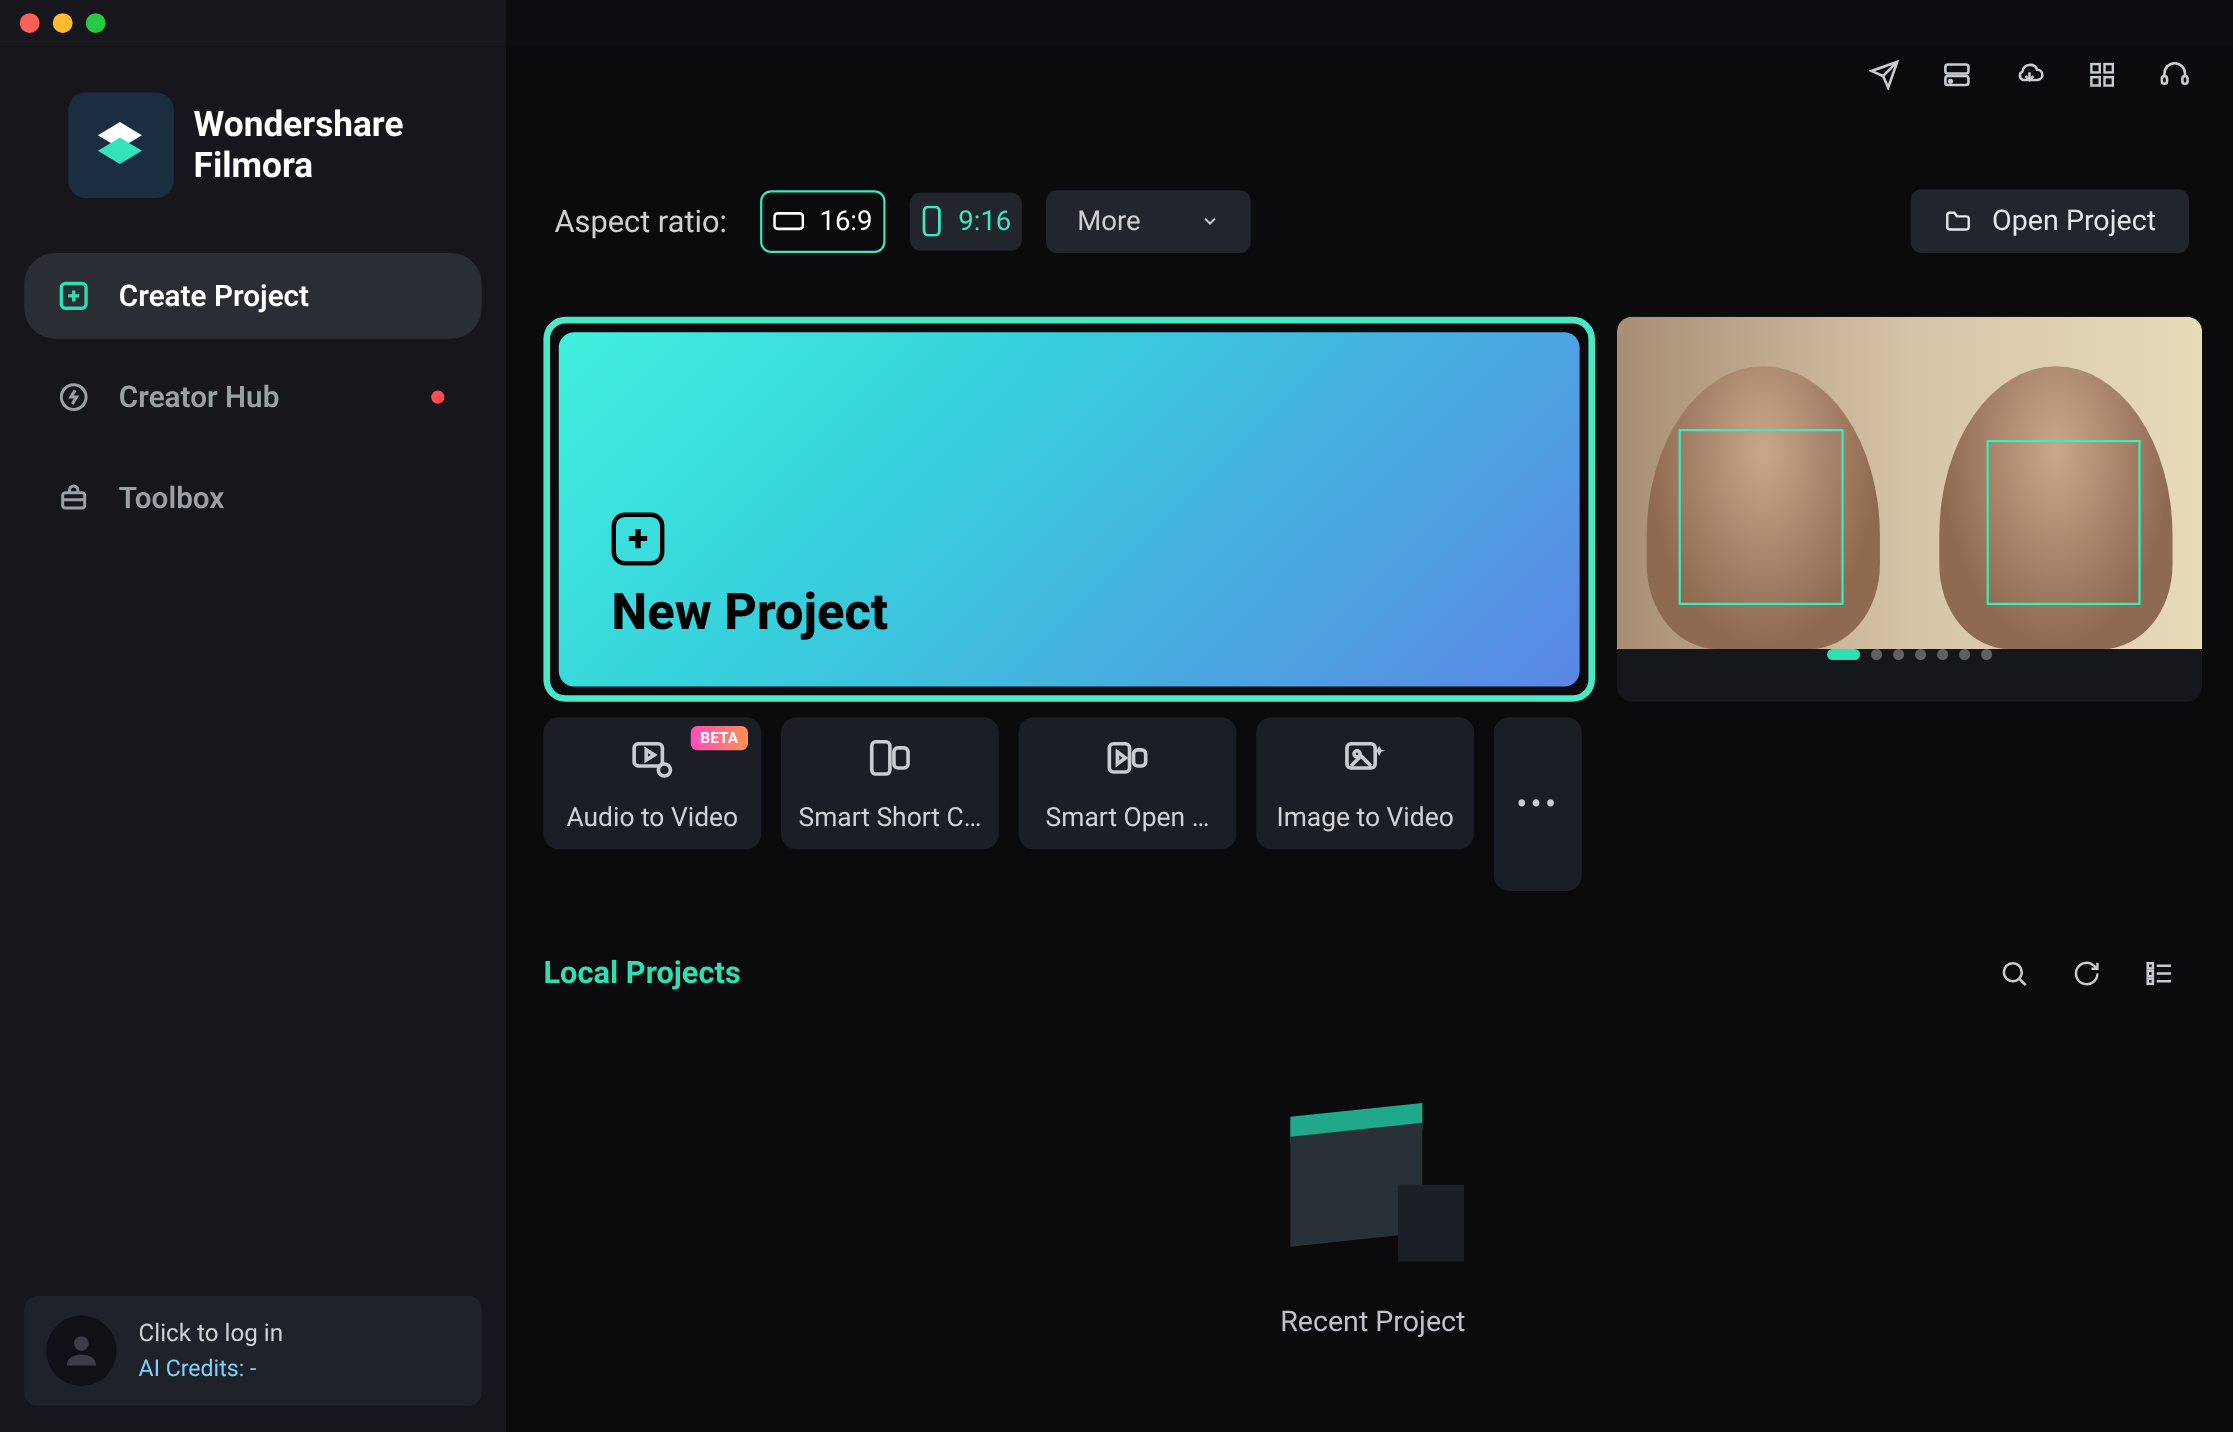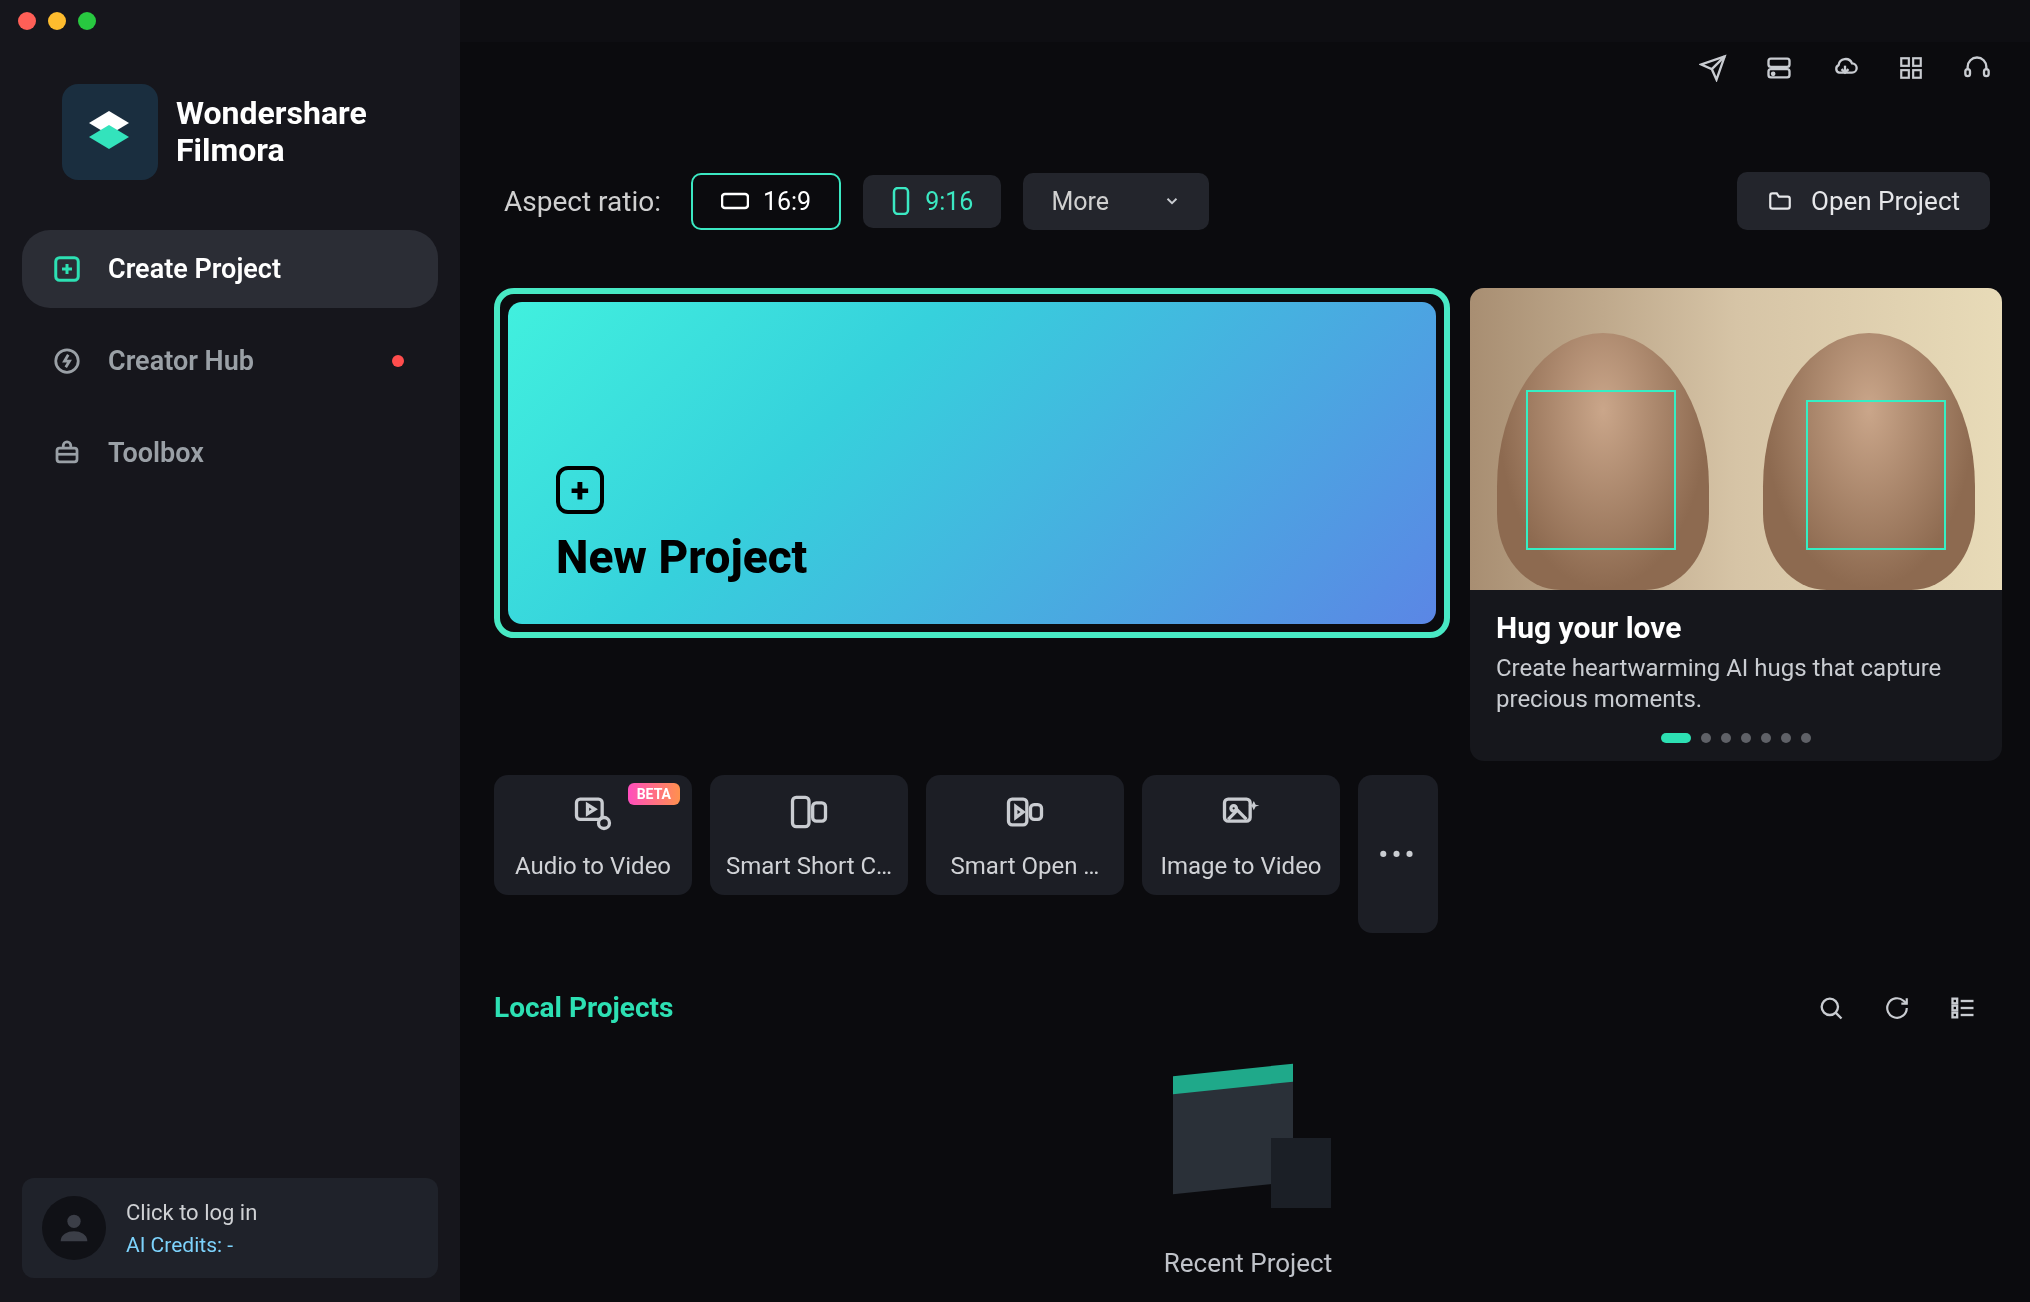--- a/index.html
+++ b/index.html
@@ -85,21 +85,21 @@
   padding-right: 10px;
 }
 .top-icon { width: 30px; height: 30px; display: flex; align-items: center; justify-content: center; cursor: pointer; color: #c9ccd1; }
 .ratio-row {
   display: flex; align-items: center; gap: 22px;
   margin-top: 78px;
 }
 .ratio-label { font-size: 28px; color: #d0d0d0; margin-left: 10px; margin-right: 8px; }
 .ratio-btn {
   display: flex; align-items: center; gap: 14px;
-  padding: 12px 28px;
+  padding: 12px 10px;
   border-radius: 10px;
   font-size: 25px;
   cursor: pointer;
 }
 .ratio-btn.active { border: 2px solid #3be8c2; color: #fff; }
 .ratio-btn.inactive { background: #23252c; color: #3be8c2; }
 .more-btn {
   display: flex; align-items: center; gap: 54px;
   padding: 14px 28px;
   background: #23252c;
@@ -391,24 +391,20 @@
           <div class="np-title">New Project</div>
         </div>
       </div>
       <div class="promo-card">
         <div class="promo-img">
           <div class="person"></div>
           <div class="person"></div>
           <div class="face-box a"></div>
           <div class="face-box b"></div>
         </div>
-        <div class="promo-text">
-          <div class="promo-title">Hug your love</div>
-          <div class="promo-desc">Create heartwarming AI hugs that capture precious moments.</div>
-        </div>
         <div class="promo-dots">
           <span class="pdot active"></span>
           <span class="pdot"></span>
           <span class="pdot"></span>
           <span class="pdot"></span>
           <span class="pdot"></span>
           <span class="pdot"></span>
           <span class="pdot"></span>
         </div>
       </div>

